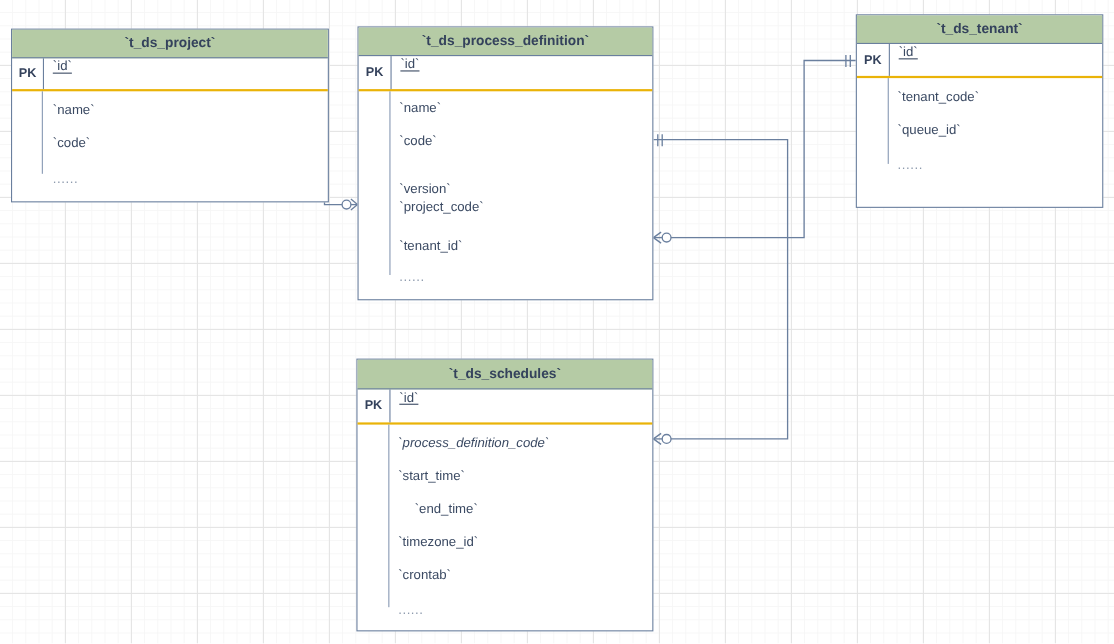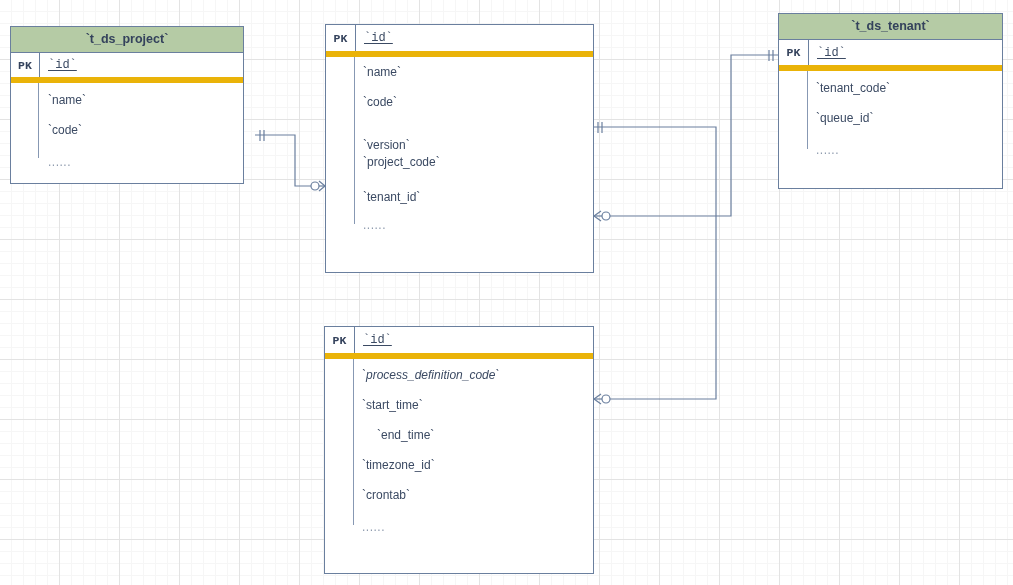--- a/index.html
+++ b/index.html
@@ -50,24 +50,22 @@
     font-weight: bold;
     text-align: center;
     line-height: 1;
     display: flex;
     align-items: center;
     justify-content: center;
   }
   .entity-pkrow {
     box-sizing: border-box;
     position: relative;
-    border-bottom: 6px solid #eab308;
+    border-bottom: 2px solid #eab308;
     display: flex;
-    align-items: center;
-    font-family: Liberation Mono, monospace;
   }
   .pk-tag {
     box-sizing: border-box;
     color: #34425c;
     font-size: 11.5px;
     font-weight: bold;
     display: flex;
     align-items: center;
     justify-content: center;
     flex: 0 0 auto;
@@ -151,38 +149,41 @@
 
         <circle cx="606" cy="216" r="4" fill="#ffffff"></circle>
         <line x1="602" y1="216" x2="594" y2="216"></line>
         <line x1="594" y1="216" x2="601" y2="211"></line>
         <line x1="594" y1="216" x2="601" y2="221"></line>
       </g>
 
     </g>
   </svg>
 
-  <div class="entity" style="left:10px; top:26px; width:234px; height:158px;">
+  <div class="entity" style="left:10px; top:26px; width:289px; height:158px;">
     <div class="entity-header" style="height:26px;">
       <span>`t_ds_project`</span>
     </div>
     <div class="entity-pkrow" style="height:30px;">
       <div class="pk-tag" style="width:28px;">PK</div>
       <div class="pk-divider" style="left:28px;"></div>
       <div class="pk-name">`id`</div>
     </div>
     <div class="entity-body" style="height:99px;">
       <div class="body-divider" style="left:27px; height:75px;"></div>
       <div class="field" style="left:37px; top:11px;">`name`</div>
       <div class="field" style="left:37px; top:41px;">`code`</div>
       <div class="field ellipsis" style="left:37px; top:73px;">......</div>
     </div>
   </div>
 
   <div class="entity" style="left:325px; top:24px; width:269px; height:249px;">
+    <div class="entity-header" style="height:26px;">
+      <span>`t_ds_process_definition`</span>
+    </div>
     <div class="entity-pkrow" style="height:32px;">
       <div class="pk-tag" style="width:29px;">PK</div>
       <div class="pk-divider" style="left:29px;"></div>
       <div class="pk-name">`id`</div>
     </div>
     <div class="entity-body" style="height:189px;">
       <div class="body-divider" style="left:28px; height:167px;"></div>
       <div class="field" style="left:37px; top:9px;">`name`</div>
       <div class="field" style="left:37px; top:39px;">`code`</div>
       <div class="field" style="left:37px; top:82px;">`version`</div>
@@ -203,20 +204,23 @@
     </div>
     <div class="entity-body" style="height:100px;">
       <div class="body-divider" style="left:28px; height:78px;"></div>
       <div class="field" style="left:37px; top:11px;">`tenant_code`</div>
       <div class="field" style="left:37px; top:41px;">`queue_id`</div>
       <div class="field ellipsis" style="left:37px; top:73px;">......</div>
     </div>
   </div>
 
   <div class="entity" style="left:324px; top:326px; width:270px; height:248px;">
+    <div class="entity-header" style="height:27px;">
+      <span>`t_ds_schedules`</span>
+    </div>
     <div class="entity-pkrow" style="height:32px;">
       <div class="pk-tag" style="width:29px;">PK</div>
       <div class="pk-divider" style="left:29px;"></div>
       <div class="pk-name">`id`</div>
     </div>
     <div class="entity-body" style="height:187px;">
       <div class="body-divider" style="left:28px; height:166px;"></div>
       <div class="field" style="left:37px; top:10px;font-style:italic;">`process_definition_code`</div>
       <div class="field" style="left:37px; top:40px;">`start_time`</div>
       <div class="field" style="left:37px; top:70px;margin-left:15px;">`end_time`</div>

